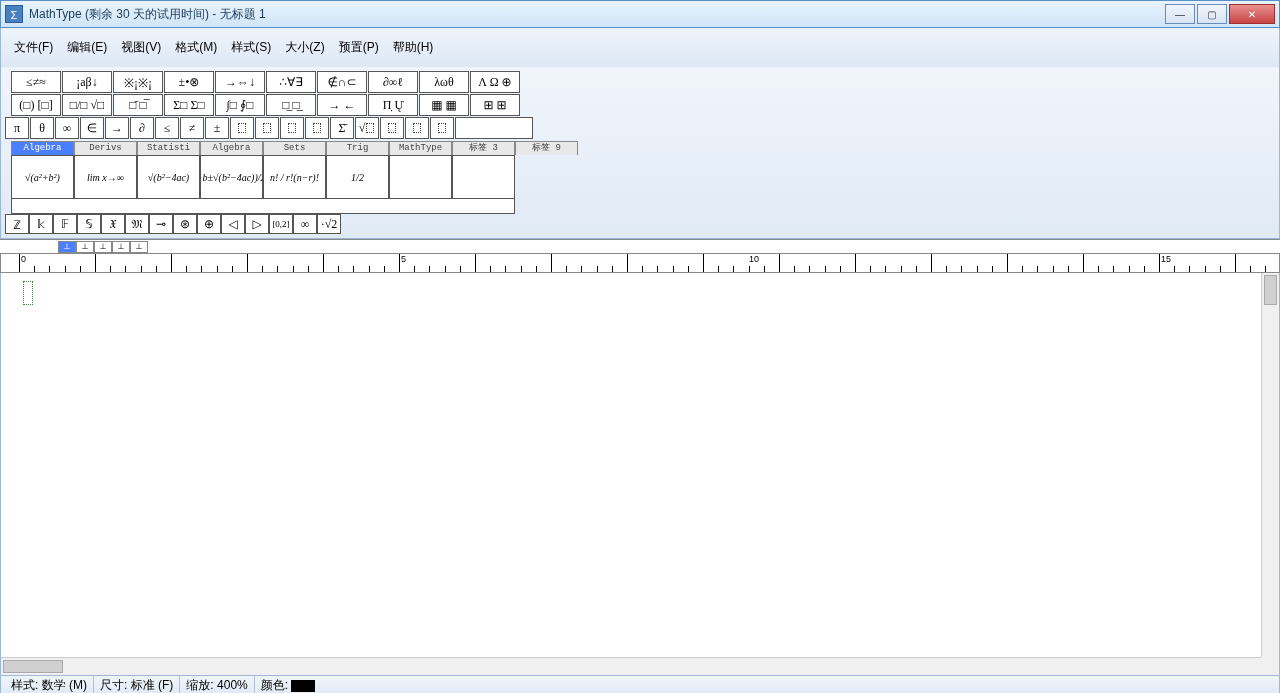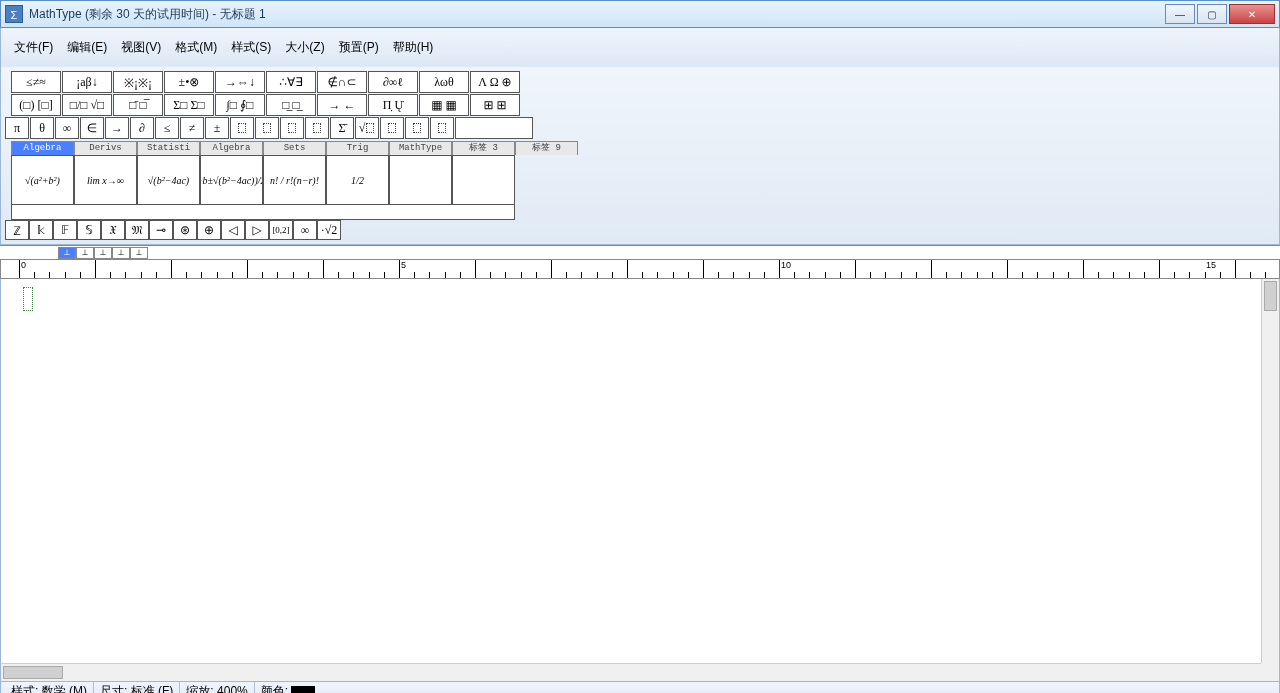--- a/index.html
+++ b/index.html
@@ -25,21 +25,21 @@
 .pbtn { height:22px; background:#fff; border:1px solid #555; display:flex; align-items:center; justify-content:center; font-size:12px; font-family:"Times New Roman",serif; color:#000; cursor:default; padding:0 2px; overflow:hidden; }
 .pbtn.w50 { width:50px; } .pbtn.w24 { width:24px; }
 
 
 .tabs { display:flex; height:14px; margin-top:2px; margin-bottom:0; }
 .tab { width:63px; height:14px; border:1px solid #888; border-bottom:none; background:#e8e8e8; font-size:9px; font-family:"Courier New",monospace; text-align:center; line-height:12px; color:#444; overflow:hidden; }
 .tab.active { background:#4a7fff; color:#fff; }
 
 
 .tplrow { display:flex; }
-.tpl { width:63px; height:50px; background:#fff; border:1px solid #555; display:flex; align-items:center; justify-content:center; font-size:10px; font-family:"Times New Roman",serif; font-style:italic; overflow:hidden; text-align:center; }
+.tpl { width:63px; height:44px; background:#fff; border:1px solid #555; display:flex; align-items:center; justify-content:center; font-size:10px; font-family:"Times New Roman",serif; font-style:italic; overflow:hidden; text-align:center; }
 .tplrow2 { display:flex; }
 .tplrow2 .tpl2 { width:504px; height:15px; background:#fff; border:1px solid #555; border-top:none; }
 
 
 .symrow { display:flex; margin-top:0; }
 .sym { width:24px; height:20px; background:#fff; border:1px solid #555; display:flex; align-items:center; justify-content:center; font-size:12px; font-family:"Times New Roman",serif; }
 
 
 .modebar { height:14px; background:#fff; border-top:1px solid #888; display:flex; align-items:center; padding-left:58px; }
 .modebtn { width:18px; height:12px; border:1px solid #888; background:#fff; font-size:8px; display:flex; align-items:center; justify-content:center; margin-right:0; }
@@ -288,22 +288,22 @@
     <div class="major" style="left: 1158px;"></div>
     <div class="minor" style="left: 1173.2px;"></div>
     <div class="minor" style="left: 1188.4px;"></div>
     <div class="minor" style="left: 1203.6px;"></div>
     <div class="minor" style="left: 1218.8px;"></div>
     <div class="major" style="left: 1234px;"></div>
     <div class="minor" style="left: 1249.2px;"></div>
     <div class="minor" style="left: 1264.4px;"></div>
     <div class="num" style="left: 20px;">0</div>
     <div class="num" style="left: 400px;">5</div>
-    <div class="num" style="left: 780px;">10</div>
-    <div class="num" style="left: 1160px; padding-left: 45px;">15</div>
+    <div class="num" style="left: 748px;">10</div>
+    <div class="num" style="left: 1160px;">15</div>
   </div>
 
 <div class="editor-wrap">
   <div class="editor">
     <div class="cursor"></div>
   </div>
   <div class="vscroll">
       <div class="thumb"></div>
     </div>
   <div class="hscroll">

